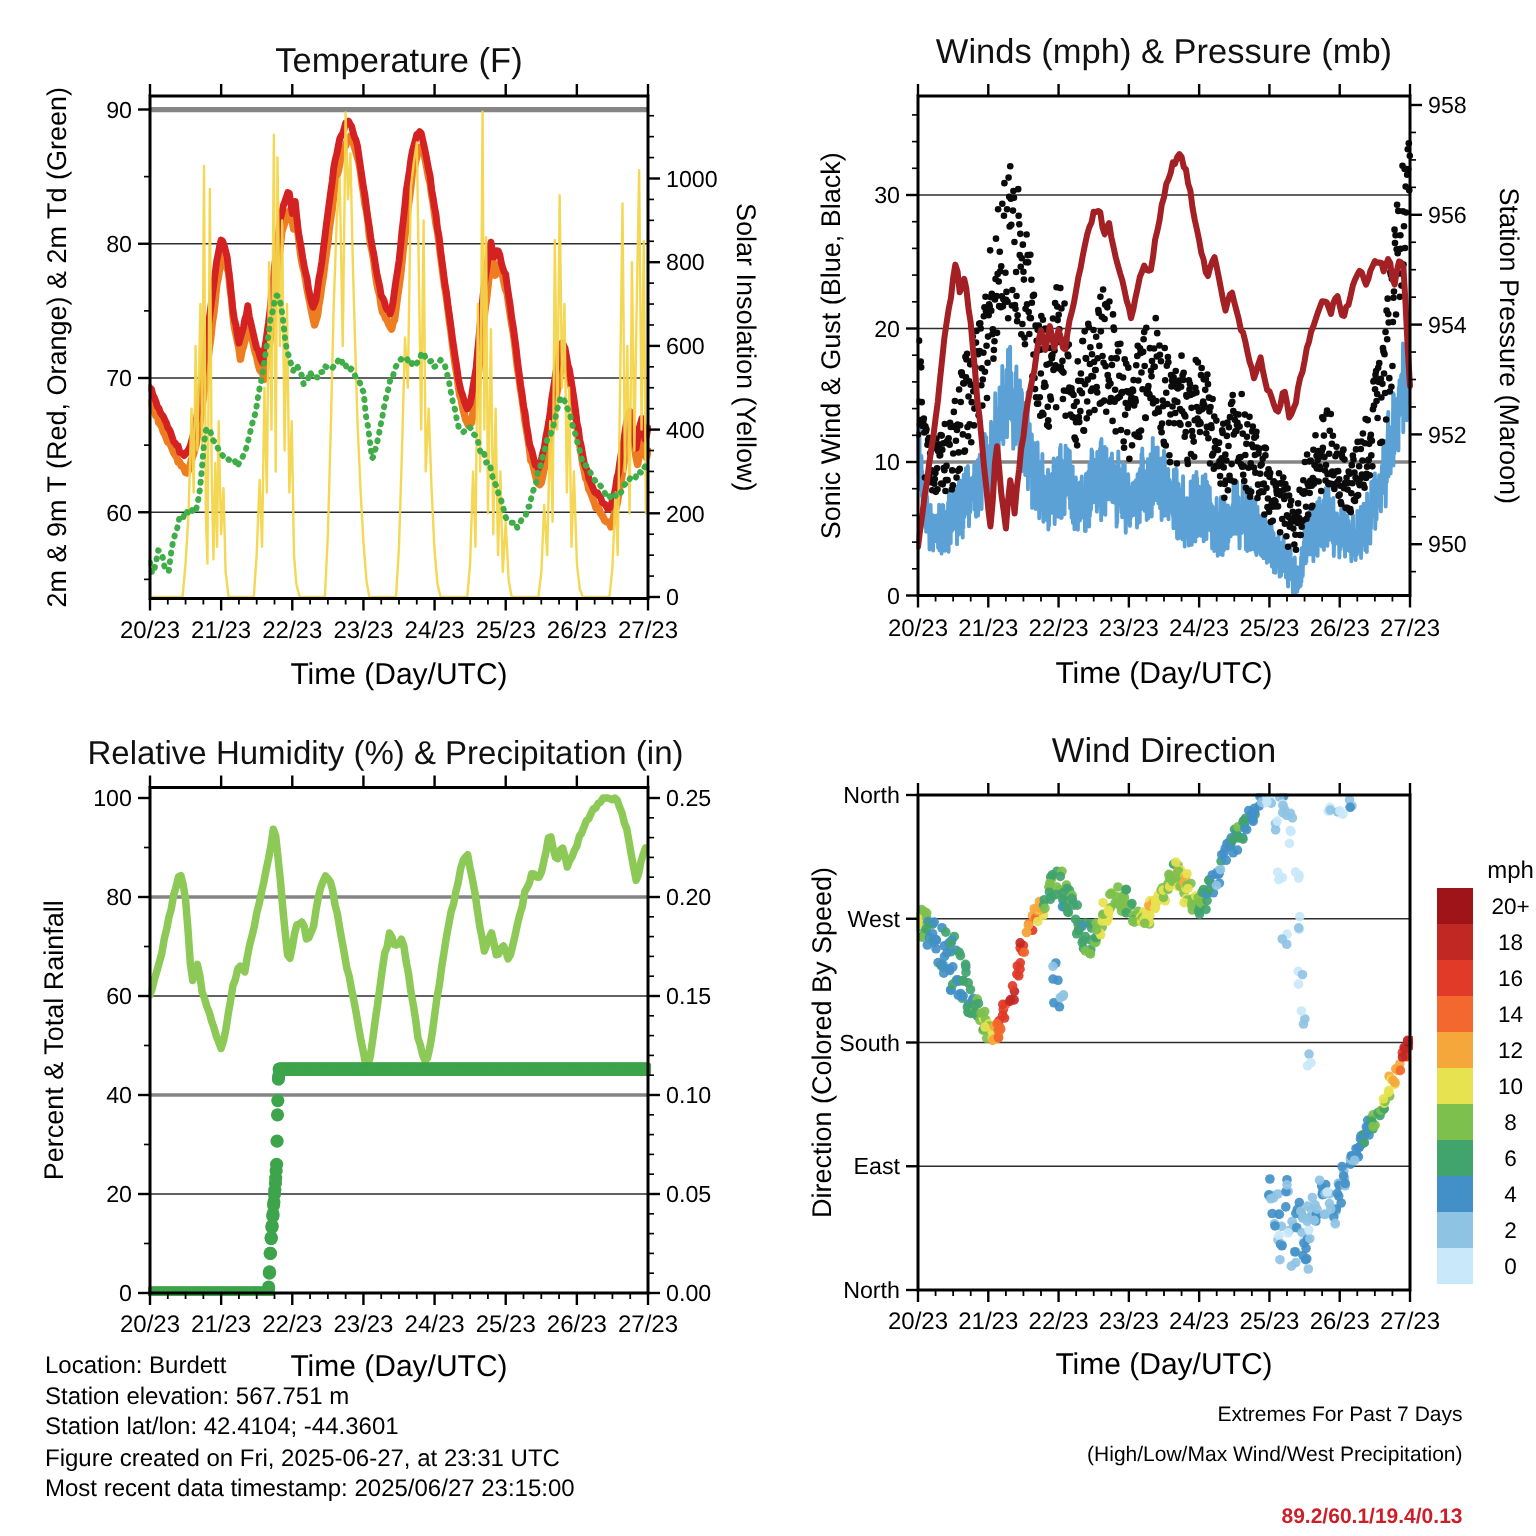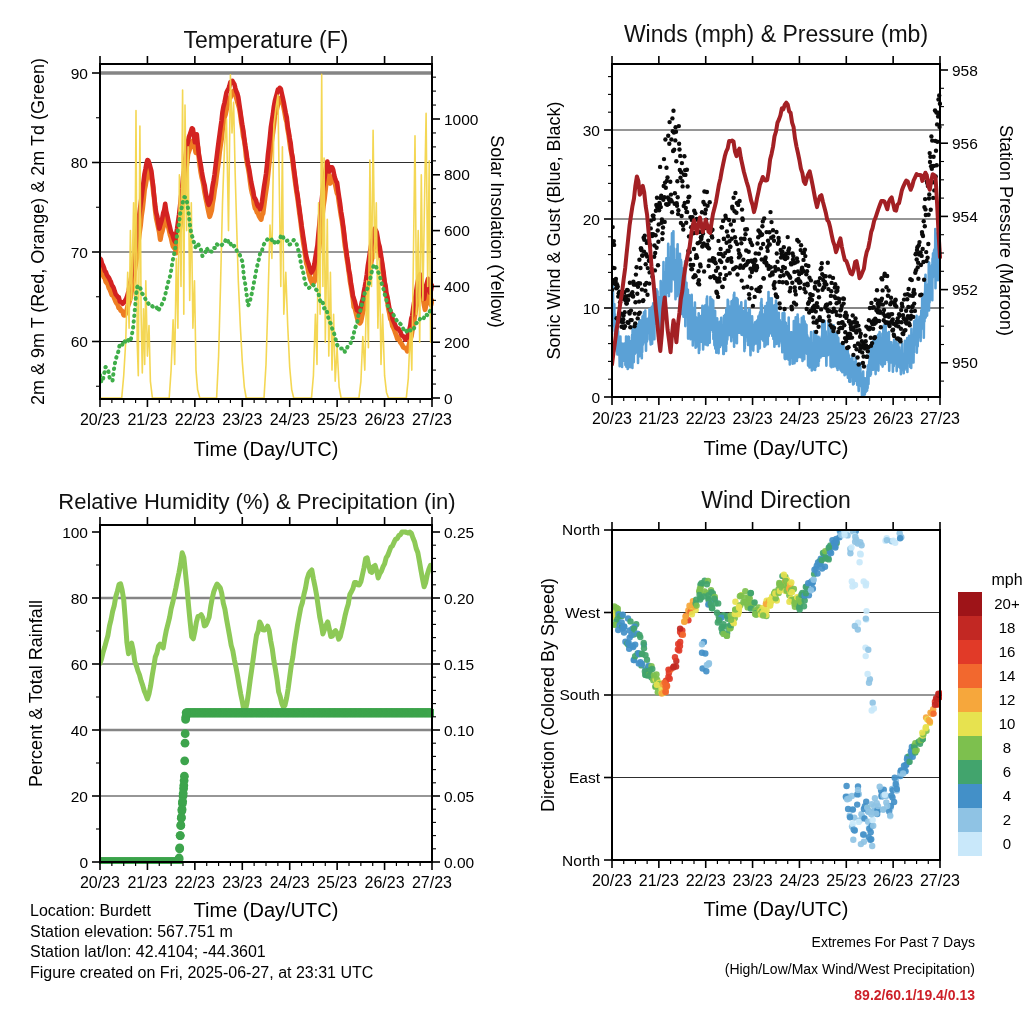--- a/index.html
+++ b/index.html
@@ -2587,24 +2587,25 @@
       <rect x="958" y="832" width="24" height="24" fill="#c9e8fa"></rect>
       <text x="1007" y="849" text-anchor="middle" font-size="15" fill="#000">0</text>
     </g>
   </svg>
 
 <div class="footer">
   <div>Location: Burdett</div>
   <div>Station elevation: 567.751 m</div>
   <div>Station lat/lon: 42.4104; -44.3601</div>
   <div>Figure created on Fri, 2025-06-27, at 23:31 UTC</div>
+  <div>Most recent data timestamp: 2025/06/27 23:15:00</div>
 </div>
 
 <div class="extremes">
   <div>Extremes For Past 7 Days</div>
   <div>(High/Low/Max Wind/West Precipitation)</div>
-  <div class="vals" style="color: rgb(205, 31, 40);">89.2/60.1/19.4/0.13</div>
+  <div class="vals" style="color: rgb(205, 31, 40); margin-top: 15px;">89.2/60.1/19.4/0.13</div>
 </div>
 
 
 
 
 
 
 </body></html>

